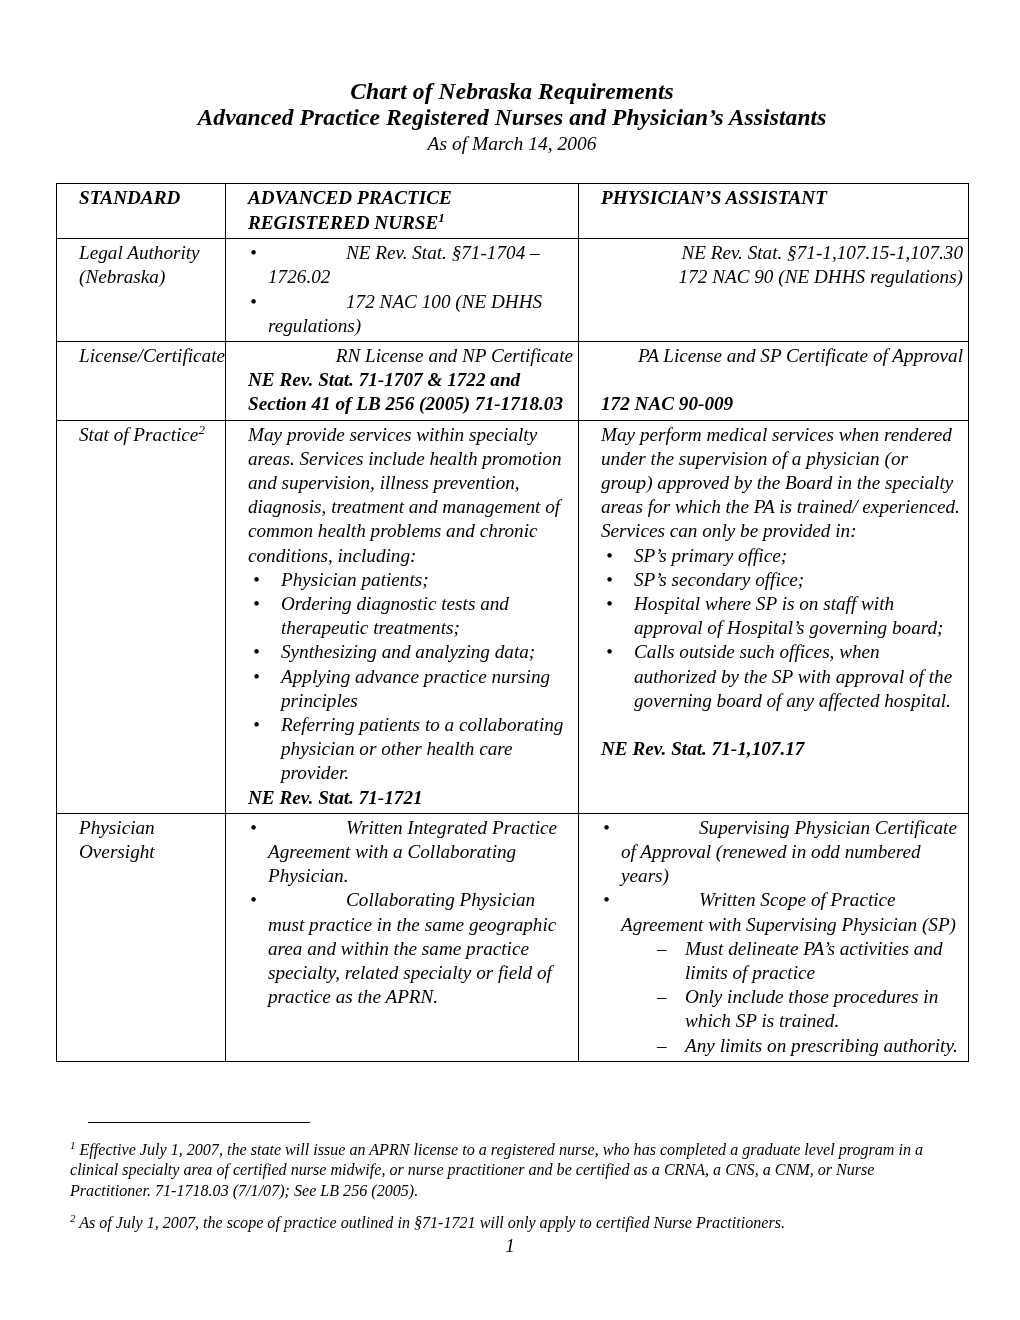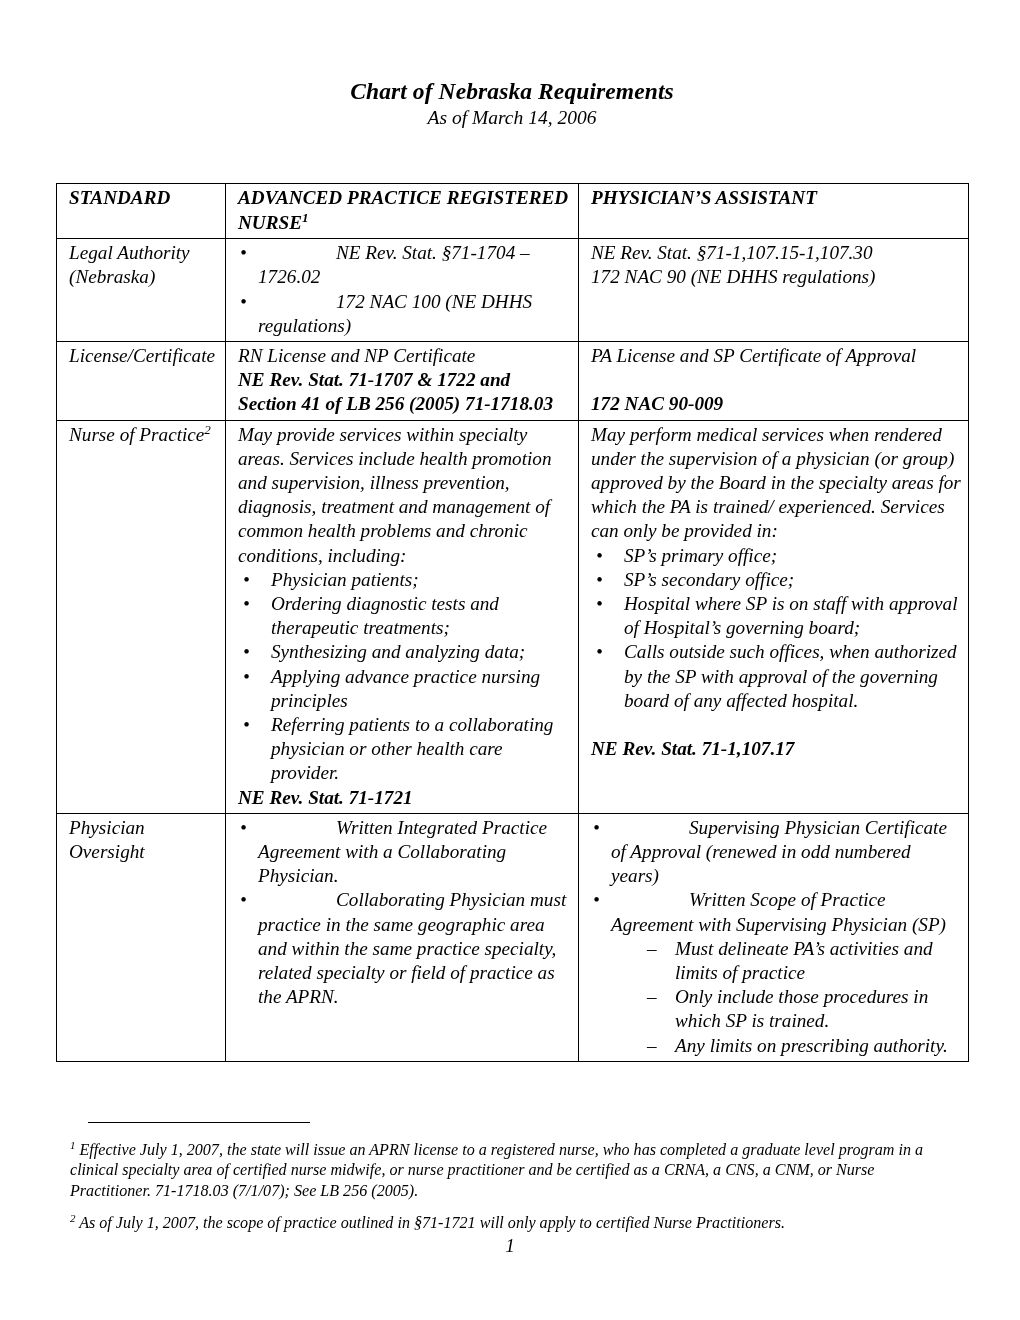--- a/index.html
+++ b/index.html
@@ -49,40 +49,40 @@
     position: absolute;
     left: 56px;
     top: 183px;
     width: 912px;
     border-collapse: collapse;
     table-layout: fixed;
   }
   .chart-table td {
     border: 1.6px solid #000000;
     vertical-align: top;
-    padding: 2px 5px 3px 12px;
+    padding: 2px 5px 3px 22px;
     font-size: 19.2px;
     line-height: 24.2px;
   }
   col.c-standard { width: 169px; }
   col.c-aprn { width: 353px; }
   col.c-pa { width: 390px; }
 
   .hdr td {
     font-weight: bold;
     font-size: 19.2px;
     line-height: 24.6px;
   }
   .sup {
     font-size: 0.68em;
     vertical-align: super;
     line-height: 0;
   }
 
-  .ctr { text-align: left; }
+  .ctr { text-align: right; margin-left: 34px; }
   .bold { font-weight: bold; }
 
   
   ul.wide-bul, ul.tight-bul, ul.dash-bul {
     margin: 0;
     padding: 0;
     list-style: none;
   }
   ul.wide-bul > li {
     position: relative;
@@ -163,20 +163,21 @@
     font-size: 19.2px;
   }
 </style>
 </head>
 <body>
 
 <div class="page">
 
   <div class="title-block">
     <div class="title-line-1">Chart of Nebraska Requirements</div>
+    <div class="title-line-2">Advanced Practice Registered Nurses and Physician’s Assistants</div>
     <div class="title-line-3">As of March 14, 2006</div>
   </div>
 
   <table class="chart-table">
     <colgroup>
       <col class="c-standard">
         <col class="c-aprn">
         <col class="c-pa">
     </colgroup>
     <tbody>
@@ -213,21 +214,21 @@
         </td>
         <td>
           <div class="ctr">PA License and SP Certificate of Approval</div>
           <div class="blank-line"></div>
           <div class="bold">172 NAC 90-009</div>
         </td>
       </tr>
 
 
       <tr>
-        <td><span>Nurse of Practice</span><span class="sup">2</span></td>
+        <td><span>Stat of Practice</span><span class="sup">2</span></td>
         <td>
           <div>May provide services within specialty areas.  Services include health promotion and supervision, illness prevention, diagnosis, treatment and management of common health problems and chronic conditions, including:</div>
           <ul class="tight-bul">
             <li><span class="bul">•</span><span>Physician patients;</span></li>
             <li><span class="bul">•</span><span>Ordering diagnostic tests and therapeutic treatments;</span></li>
             <li><span class="bul">•</span><span>Synthesizing and analyzing data;</span></li>
             <li><span class="bul">•</span><span>Applying advance practice nursing principles</span></li>
             <li><span class="bul">•</span><span>Referring patients to a collaborating physician or other health care provider.</span></li>
           </ul>
           <div class="bold">NE Rev. Stat. 71-1721</div>

